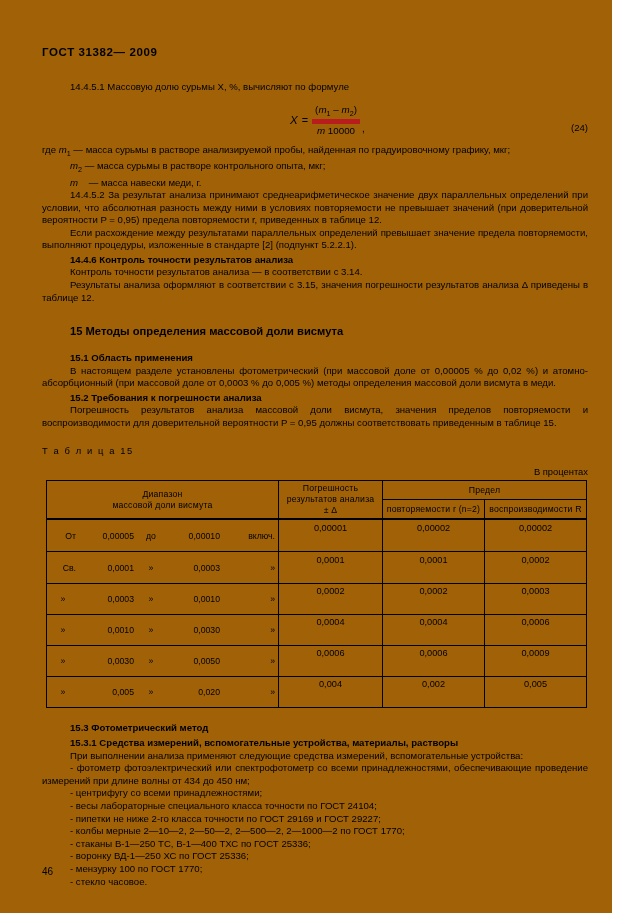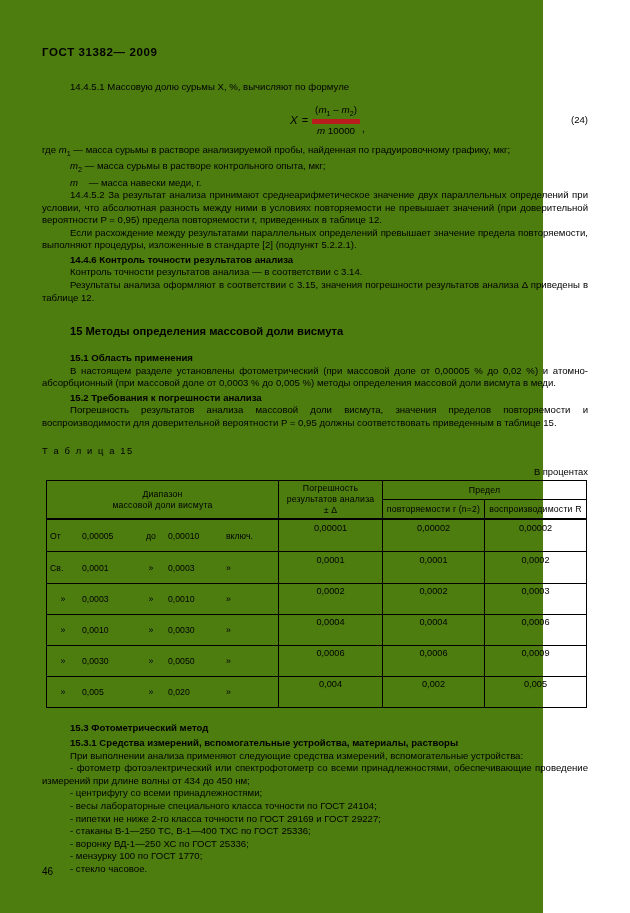--- a/index.html
+++ b/index.html
@@ -10,23 +10,23 @@
   body {
     width: 630px;
     height: 913px;
     font-family: "Liberation Sans", sans-serif;
     color: #000000;
     position: relative;
     overflow: hidden;
   }
   .page {
     position: relative;
-    width: 543px;
+    width: 612px;
     height: 913px;
-    background: #4d7c0f;
+    background: #a16207;
     box-sizing: border-box;
     padding: 0;
   }
   .content {
     position: absolute;
     left: 42px;
     top: 46px;
     width: 546px;
   }
   .gost-header {
@@ -89,21 +89,21 @@
   }
   .comma-after {
     align-self: flex-end;
     padding-bottom: 2px;
     padding-left: 2px;
     font-size: 10px;
   }
   .eqnum {
     position: absolute;
     right: 0;
-    top: 12px;
+    top: 20px;
     font-size: 9.6px;
   }
   sub { font-size: 7.2px; }
 
   .deflist { margin-top: 1px; }
   .defline {
     font-size: 9.6px;
     line-height: 12.6px;
     white-space: nowrap;
   }
@@ -177,21 +177,21 @@
     padding-left: 8px;
   }
   .range-grid {
     display: grid;
     grid-template-columns: 26px 52px 22px 52px auto;
     column-gap: 6px;
     align-items: baseline;
   }
   .range-grid span { white-space: nowrap; }
   .rg-c { text-align: center; }
-  .rg-l { text-align: left; }
+  .rg-l { text-align: right; }
 
   ul.items {
     margin: 0;
     padding: 0;
     list-style: none;
   }
   ul.items li {
     font-size: 9.6px;
     line-height: 12.6px;
     text-indent: 28px;
@@ -384,20 +384,21 @@
 
     <h3 class="sub">15.3 Фотометрический метод</h3>
     <h3 class="sub tight">15.3.1 Средства измерений, вспомогательные устройства, материалы, растворы</h3>
     <p class="indent nojust">При выполнении анализа применяют следующие средства измерений, вспомогательные устройства:</p>
 
     <ul class="items">
       <li class="wrap">- фотометр фотоэлектрический или спектрофотометр со всеми принадлежностями, обеспечивающие проведение измерений при длине волны от 434 до 450 нм;</li>
       <li>- центрифугу со всеми принадлежностями;</li>
       <li>- весы лабораторные специального класса точности по ГОСТ 24104;</li>
       <li>- пипетки не ниже 2-го класса точности по ГОСТ 29169 и ГОСТ 29227;</li>
+      <li>- колбы мерные 2—10—2, 2—50—2, 2—500—2, 2—1000—2 по ГОСТ 1770;</li>
       <li>- стаканы В-1—250 ТС, В-1—400 ТХС по ГОСТ 25336;</li>
       <li>- воронку ВД-1—250 ХС по ГОСТ 25336;</li>
       <li>- мензурку 100 по ГОСТ 1770;</li>
       <li>- стекло часовое.</li>
     </ul>
 
   </div>
 
   <div class="pageno">46</div>
 

